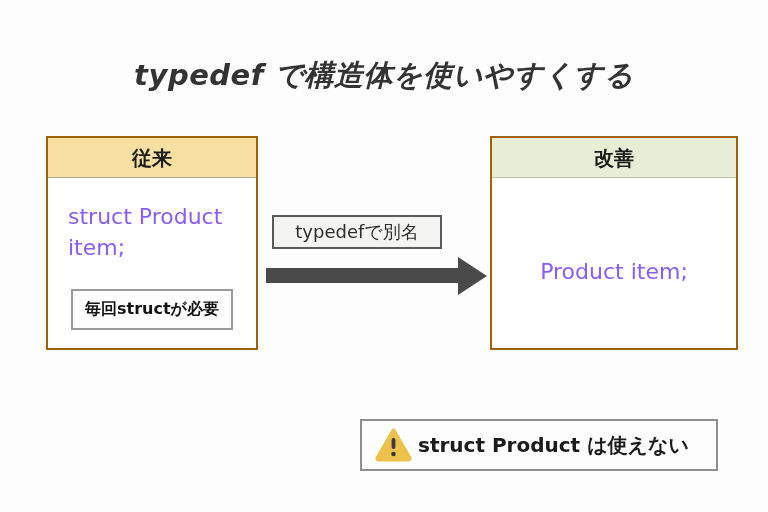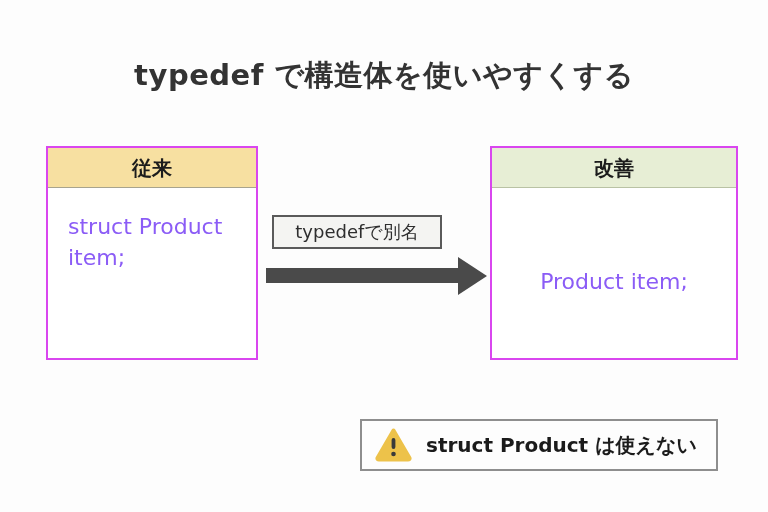--- a/index.html
+++ b/index.html
@@ -11,26 +11,27 @@
     overflow:hidden;
     color:#333;
   }
   .stage { position:absolute; inset:0; width:768px; height:512px; }
 
   .title {
     position:absolute; top:56px; left:0; width:768px;
     text-align:center;
     font-size:29px; font-weight:800; color:#333;
     letter-spacing:0.5px;
+    font-style:italic;
   }
 
   .card {
-    position:absolute; top:146px; height:214px;
+    position:absolute; top:136px; height:214px;
     background:#fff;
-    border:2px solid #d946ef;
+    border:2px solid #a16207;
   }
   .card-before { left:46px;  width:212px; }
   .card-after  { left:490px; width:248px; }
 
   .card-header {
     height:40px; line-height:40px;
     text-align:center;
     font-size:20px; font-weight:800; color:#1c1c1c;
     border-bottom:1px solid #a8a48e;
   }
@@ -67,36 +68,37 @@
     position:absolute; left:458px; top:257px;
     width:0; height:0;
     border-top:19px solid transparent;
     border-bottom:19px solid transparent;
     border-left:29px solid #4a4a4a;
   }
 
   .warning-box {
     position:absolute; left:360px; top:419px; width:358px; height:52px;
     border:2px solid #8e8e8e; background:#fdfdfd;
-    display:flex; align-items:center; gap:14px;
+    display:flex; align-items:center; gap:6px;
     padding-left:13px;
   }
   .warning-text { font-size:20px; font-weight:800; color:#1b1b1b; white-space:nowrap; }
   .warn-icon { width:37px; height:34px; display:block; flex:0 0 auto; }
 </style>
 </head>
 <body>
 
 <div class="stage">
 
   <div class="title">typedef で構造体を使いやすくする</div>
 
   <div class="card card-before">
     <div class="card-header">従来</div>
     <div class="card-code">struct Product item;</div>
+    <div class="card-note">毎回structが必要</div>
   </div>
 
   <div class="arrow-label">typedefで別名</div>
   <div class="arrow-shaft"></div>
   <div class="arrow-head"></div>
 
   <div class="card card-after">
     <div class="card-header">改善</div>
     <div class="card-code">Product item;</div>
   </div>

